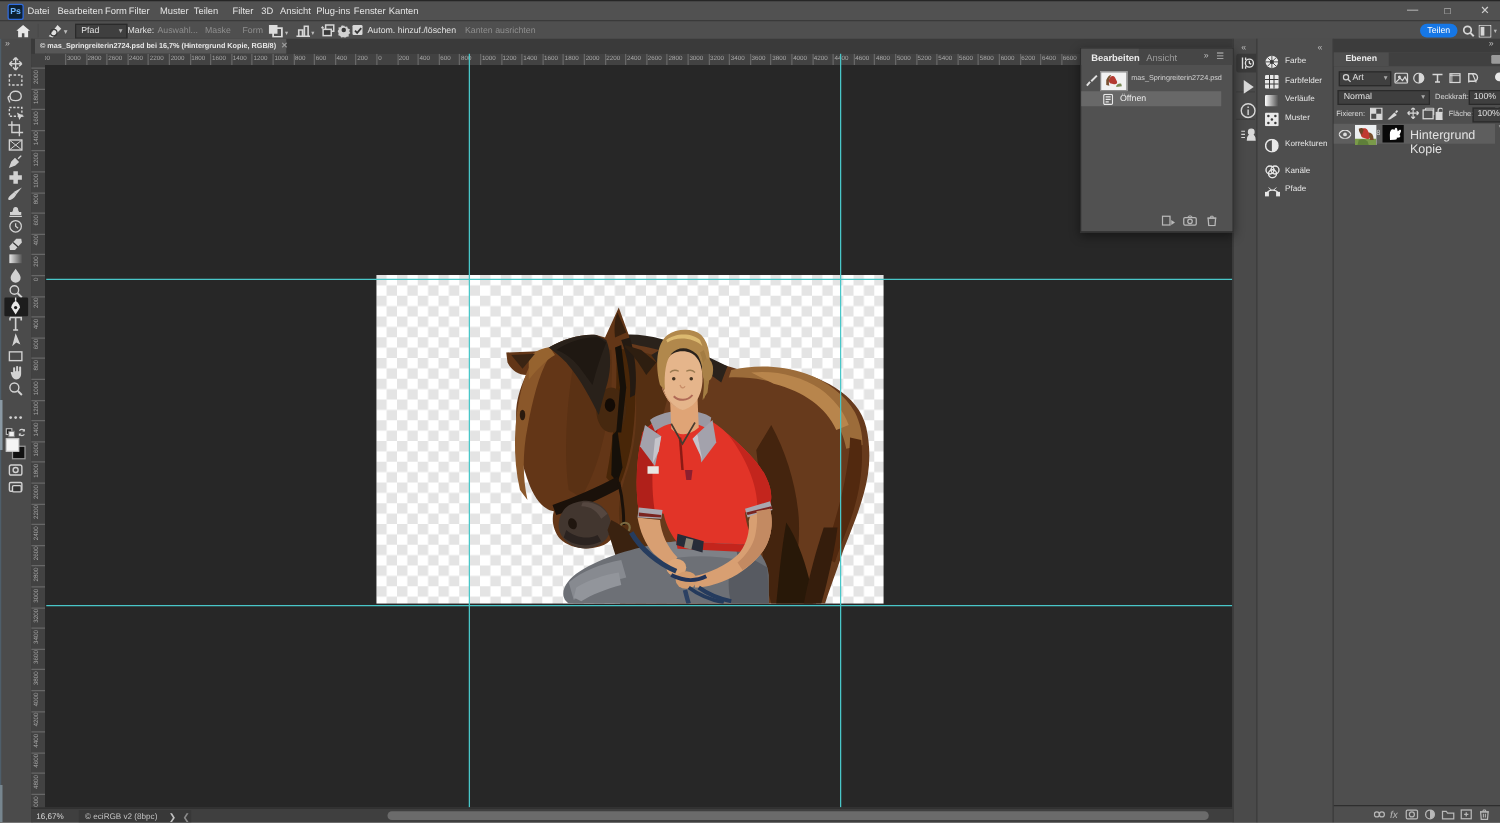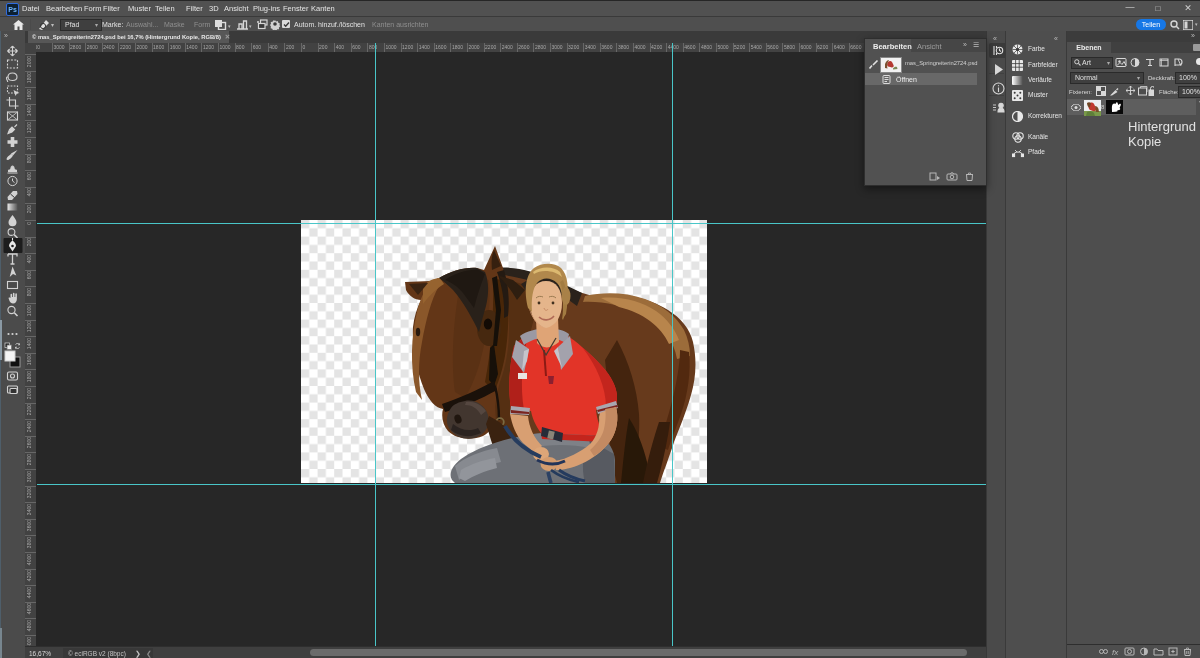--- a/index.html
+++ b/index.html
@@ -735,21 +735,21 @@
         <path d="M3 12c2-1 5-1 7 1l1 3H2z" fill="#5f7f3a"></path>
         <path d="M5 4C6 2 9 2 10 4l2 4c1 2-1 4-3 3L6 10C4.5 9 4 6 5 4z" fill="#c03a30"></path>
         <path d="M3 3c1.5-1 3-1 4 .5L5.5 8C4 7 3 5 3 3z" fill="#6e4526"></path>
         <path d="M11 6c1.5 0 3 1 3.5 3l.5 3h-3z" fill="#7a4e2a"></path>
       </svg>
     <div class="abs" style="left:34px;top:73px;color:#cfcfcf;font-size:6px">8</div>
     <div class="abs" style="left:39px;top:69px;width:17px;height:14px;background:#090909"></div>
     <svg class="abs" style="left:39px;top:69px" width="17" height="14" viewBox="0 0 17 14">
         <path d="M6 12c0-3-.5-6 .5-7.5 .8-1.2 2.2-1.4 3-.5L10 2.8c.2-.8 1.4-.8 1.6 0l.6 2.2 1.3-1c.7-.5 1.6.2 1.3 1L13.6 8c1 .4.8 1.8-.2 1.9l-2 .3c.3 .5 0 1.2-.6 1.3l-1.2.2z" fill="#fff"></path>
       </svg>
-    <div class="abs" style="left:61px;top:88px;color:#e2e2e2;font-size:13px">Hintergrund Kopie</div>
+    <div class="abs" style="left:61px;top:72px;color:#e2e2e2;font-size:10px">Hintergrund Kopie</div>
 
     <div class="abs" style="left:0;top:613px;width:134px;height:14px;border-top:1px solid #2e2e2e"></div>
     <svg class="abs" style="left:32px;top:616px" width="96" height="9" viewBox="0 0 96 9" fill="none" stroke="#b8b8b8" stroke-width="1">
       <g>
           <circle cx="2.5" cy="4.5" r="2"></circle>
           <circle cx="6.5" cy="4.5" r="2"></circle>
         </g>
       <text x="13" y="7.5" fill="#b8b8b8" stroke="none" font-size="8" font-style="italic" font-family="Liberation Sans">fx</text>
       <g transform="translate(26,0)">
           <rect x="0" y="1" width="9" height="7" rx="1"></rect>

